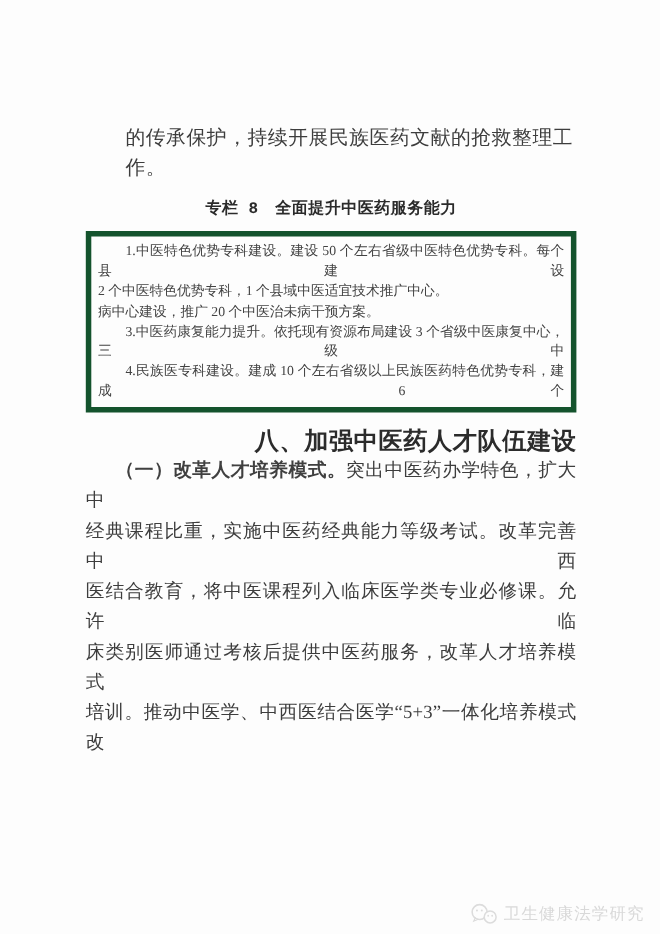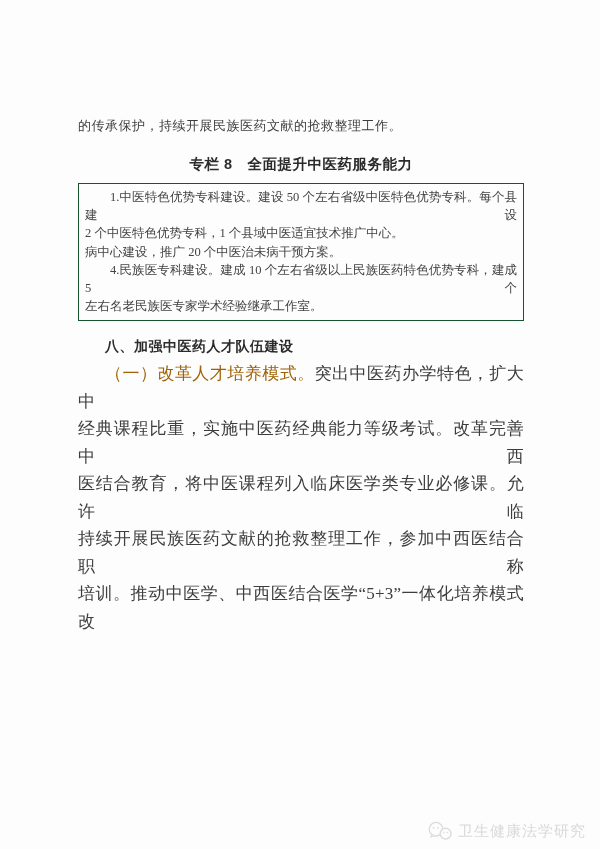--- a/index.html
+++ b/index.html
@@ -8,52 +8,52 @@
     background:#fdfdfd;
     position:relative;overflow:hidden;
     font-family:"Liberation Serif","DejaVu Serif",serif;
     color:#3d3d3d;
     -webkit-font-smoothing:antialiased;
   }
   .content{
     position:absolute;left:78px;top:112px;width:446px;
   }
   .intro-line{
-    font-size:13px;line-height:27px;letter-spacing:.5px;
+    font-size:18px;line-height:27px;letter-spacing:.5px;margin-left:36px;
   }
   .box-title{
     margin-top:16px;
     text-align:center;
-    font-family:Liberation Sans, sans-serif;
+    font-family:Liberation Mono, monospace;
     font-weight:bold;font-size:14.5px;line-height:18px;
     color:#2b2b2b;letter-spacing:.5px;
   }
   .column-box{
     margin-top:10px;
-    border:1px solid #14532d;
+    border:5px solid #14532d;
     padding:4px 6px 5px 6px;
     font-size:12.5px;line-height:18.2px;color:#424242;
   }
   .box-line{white-space:nowrap;overflow:hidden;}
   .box-line.indent{text-indent:2em;}
   .just{text-align:justify;text-align-last:justify;white-space:normal;}
   .section-heading{
     margin-top:12px;
     font-family:"Liberation Sans","DejaVu Sans",sans-serif;
-    font-weight:bold;font-size:14px;line-height:27px;
-    color:#2b2b2b;text-indent:27px;letter-spacing:.5px;
+    font-weight:bold;font-size:22px;line-height:27px;
+    color:#2b2b2b;text-indent:27px;letter-spacing:.5px;text-align:right;
   }
   .para .line{
     font-size:17px;line-height:27.5px;letter-spacing:.2px;
   }
   .para .line.first{text-indent:27px;}
-  .lead{font-weight:normal;color:#a16207;margin-top:44px;}
+  .lead{font-weight:bold;color:#404040;margin-top:44px;}
   .watermark{
     position:absolute;right:14px;bottom:8px;
-    display:flex;align-items:flex-end;gap:5px;
+    display:flex;align-items:flex-start;gap:5px;
     font-family:"Liberation Sans","DejaVu Sans",sans-serif;
     font-size:15px;color:#d9d9d9;letter-spacing:1px;
   }
   .watermark svg{display:block;}
 </style>
 </head>
 <body>
 
 <div class="content">
 
@@ -63,37 +63,37 @@
 
   <div class="column-box">
 
       <div class="box-line indent just">1.中医特色优势专科建设。建设 50 个左右省级中医特色优势专科。每个县建设</div>
 
       <div class="box-line">2 个中医特色优势专科，1 个县域中医适宜技术推广中心。</div>
 
 
       <div class="box-line">病中心建设，推广 20 个中医治未病干预方案。</div>
 
+      <div class="box-line indent just">3.中医药康复能力提升。依托现有资源布局建设 3 个省级中医康复中心，三级中</div>
 
 
-      <div class="box-line indent just">4.民族医专科建设。建成 10 个左右省级以上民族医药特色优势专科，建成 5 个</div>
+      <div class="box-line indent just">4.民族医专科建设。建成 10 个左右省级以上民族医药特色优势专科，建成 6 个</div>
 
-      <div class="box-line">左右名老民族医专家学术经验继承工作室。</div>
 
 
     </div>
 
   <div class="section-heading">八、加强中医药人才队伍建设</div>
 
   <div>
       <div class="para">
         <div class="line first just"><span class="lead">（一）改革人才培养模式。</span><span>突出中医药办学特色，扩大中</span></div>
         <div class="line just">经典课程比重，实施中医药经典能力等级考试。改革完善中西</div>
         <div class="line just">医结合教育，将中医课程列入临床医学类专业必修课。允许临</div>
-        <div class="line just">持续开展民族医药文献的抢救整理工作，参加中西医结合职称</div>
+        <div class="line just">床类别医师通过考核后提供中医药服务，改革人才培养模式</div>
         <div class="line just">培训。推动中医学、中西医结合医学“5+3”一体化培养模式改</div>
       </div>
     </div>
 
 </div>
 
 <div class="watermark">
   <span>
     <svg width="26" height="20" viewBox="0 0 26 20">
       <circle cx="9" cy="8.2" r="6.8" fill="none" stroke="#dcdcdc" stroke-width="1.4"></circle>

